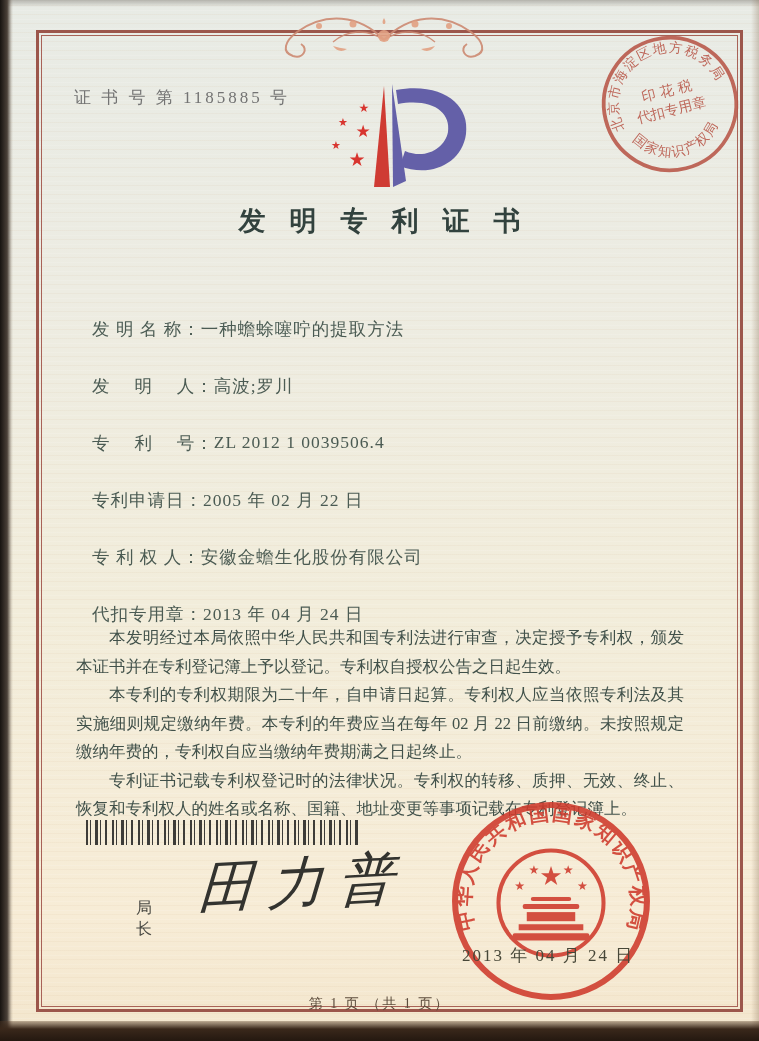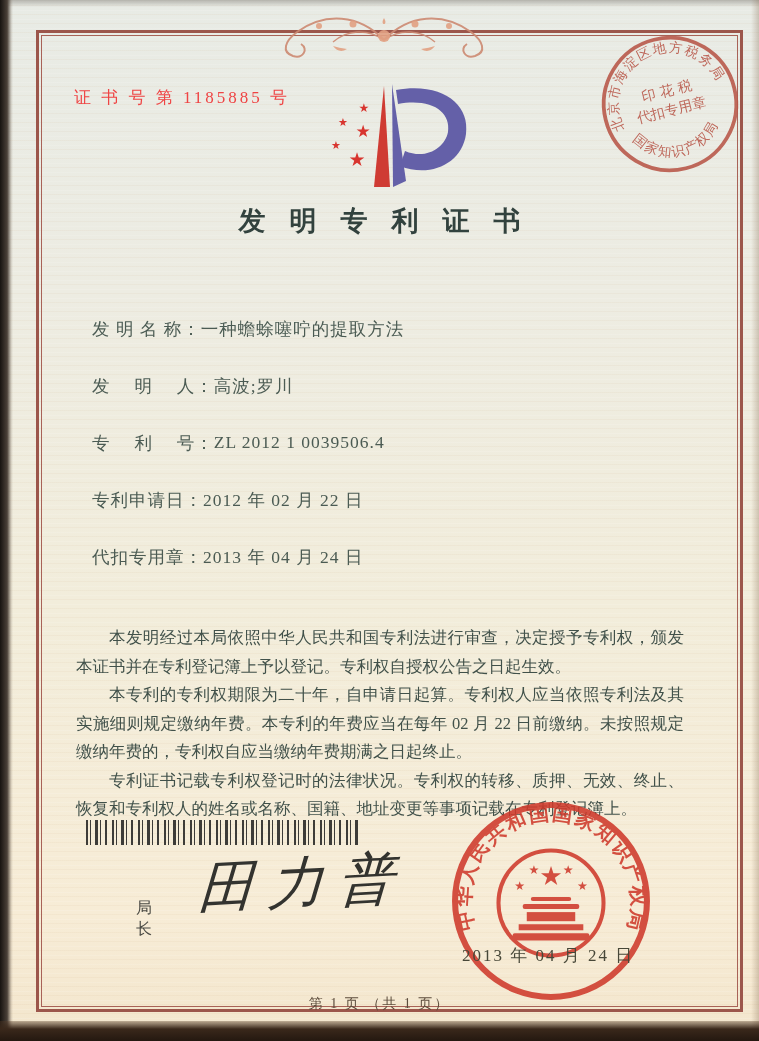--- a/index.html
+++ b/index.html
@@ -23,21 +23,21 @@
   .edge-top{position:absolute;left:0;top:0;width:759px;height:7px;z-index:39;
     background:linear-gradient(180deg,rgba(60,50,40,0.30),transparent);}
 
   .frame{position:absolute;left:36px;top:30px;width:701px;height:976px;
     border:3px solid #9c564b;z-index:1;}
   .frame::after{content:"";position:absolute;inset:2px;border:1px solid #a86257;}
 
   .ornament{position:absolute;left:263px;top:6px;width:242px;height:58px;z-index:3;}
 
   .cert-no{position:absolute;left:74px;top:86px;z-index:2;
-    font-size:17px;letter-spacing:3px;color:#ef4444;}
+    font-size:17px;letter-spacing:3px;color:#737373;}
 
   .logo{position:absolute;left:312px;top:74px;width:182px;height:124px;z-index:2;}
 
   .tax-stamp{position:absolute;left:594px;top:28px;width:152px;height:152px;z-index:5;
     transform:rotate(-14deg);opacity:0.88;}
 
   .title{position:absolute;left:0;top:203px;width:759px;text-align:center;z-index:2;
     font-size:27px;font-weight:bold;color:#32423e;letter-spacing:24px;text-indent:24px;}
 
   .fields{position:absolute;left:84px;top:300px;width:600px;z-index:2;}
@@ -140,21 +140,25 @@
   <div class="field-row">
     <span class="field-label">发　 明　 人：</span>
     <span class="field-value">高波;罗川</span>
   </div>
   <div class="field-row">
     <span class="field-label">专　 利　 号：</span>
     <span class="field-value">ZL 2012 1 0039506.4</span>
   </div>
   <div class="field-row">
     <span class="field-label">专利申请日：</span>
-    <span class="field-value">2012 年 02 月 22 日</span>
+    <span class="field-value">2005 年 02 月 22 日</span>
+  </div>
+  <div class="field-row">
+    <span class="field-label">专 利 权 人：</span>
+    <span class="field-value">安徽金蟾生化股份有限公司</span>
   </div>
   <div class="field-row">
     <span class="field-label">代扣专用章：</span>
     <span class="field-value">2013 年 04 月 24 日</span>
   </div>
 </div>
 
 <div class="paragraphs">
   <p>本发明经过本局依照中华人民共和国专利法进行审查，决定授予专利权，颁发本证书并在专利登记簿上予以登记。专利权自授权公告之日起生效。</p>
   <p>本专利的专利权期限为二十年，自申请日起算。专利权人应当依照专利法及其实施细则规定缴纳年费。本专利的年费应当在每年 02 月 22 日前缴纳。未按照规定缴纳年费的，专利权自应当缴纳年费期满之日起终止。</p>

